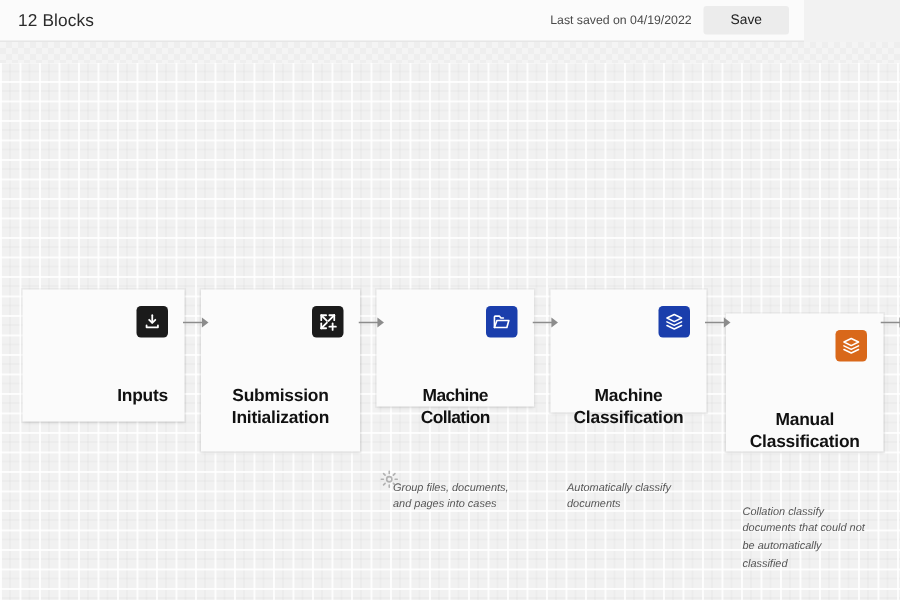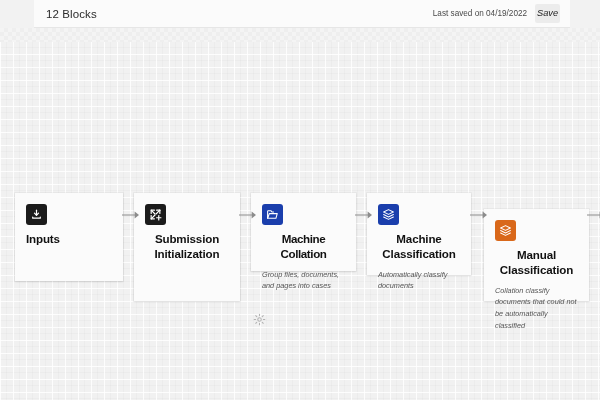--- a/index.html
+++ b/index.html
@@ -19,21 +19,20 @@
     position: absolute;
     left: 0; top: 0;
     width: 536px; height: 28px;
     background: #fbfbfb;
     border-bottom: 1px solid #e6e6e6;
     display: flex;
     align-items: center;
     box-sizing: border-box;
     padding: 0 10px 0 12px;
     z-index: 30;
-    margin-left: 34px;
   }
   #blocks-count {
     font-size: 11.5px;
     color: #2b2b2b;
     letter-spacing: .1px;
   }
   #topbar-right {
     margin-left: auto;
     display: flex;
     align-items: center;
@@ -43,25 +42,24 @@
     font-size: 8.2px;
     color: #4a4a4a;
     white-space: nowrap;
   }
   #save-button {
     font-size: 9.2px;
     color: #222;
     background: #ececec;
     border: none;
     border-radius: 2px;
-    padding: 5px 2px;
+    padding: 5px 18px;
     line-height: 1;
     cursor: pointer;
     font-family: "Liberation Sans", sans-serif;
-    font-style: italic;
   }
 
   
   #canvas {
     position: absolute;
     left: 0; top: 28px;
     width: 600px; height: 372px;
     overflow: hidden;
     background-color: #f1f1f1;
     background-image:
@@ -94,21 +92,22 @@
   }
 
   .block-card {
     position: absolute;
     background: #fbfbfb;
     box-shadow: 0 1px 2px rgba(0,0,0,.10), 0 0 0 1px rgba(0,0,0,.035);
     box-sizing: border-box;
     padding: 11px 11px 12px 11px;
     display: flex;
     flex-direction: column;
-    align-items: flex-start;
+    align-items: flex-end;
+    gap: 25px;
   }
 
   .block-icon {
     width: 21px; height: 21px;
     border-radius: 3px;
     display: flex;
     align-items: center;
     justify-content: center;
     flex: 0 0 auto;
     margin-bottom: 7px;

